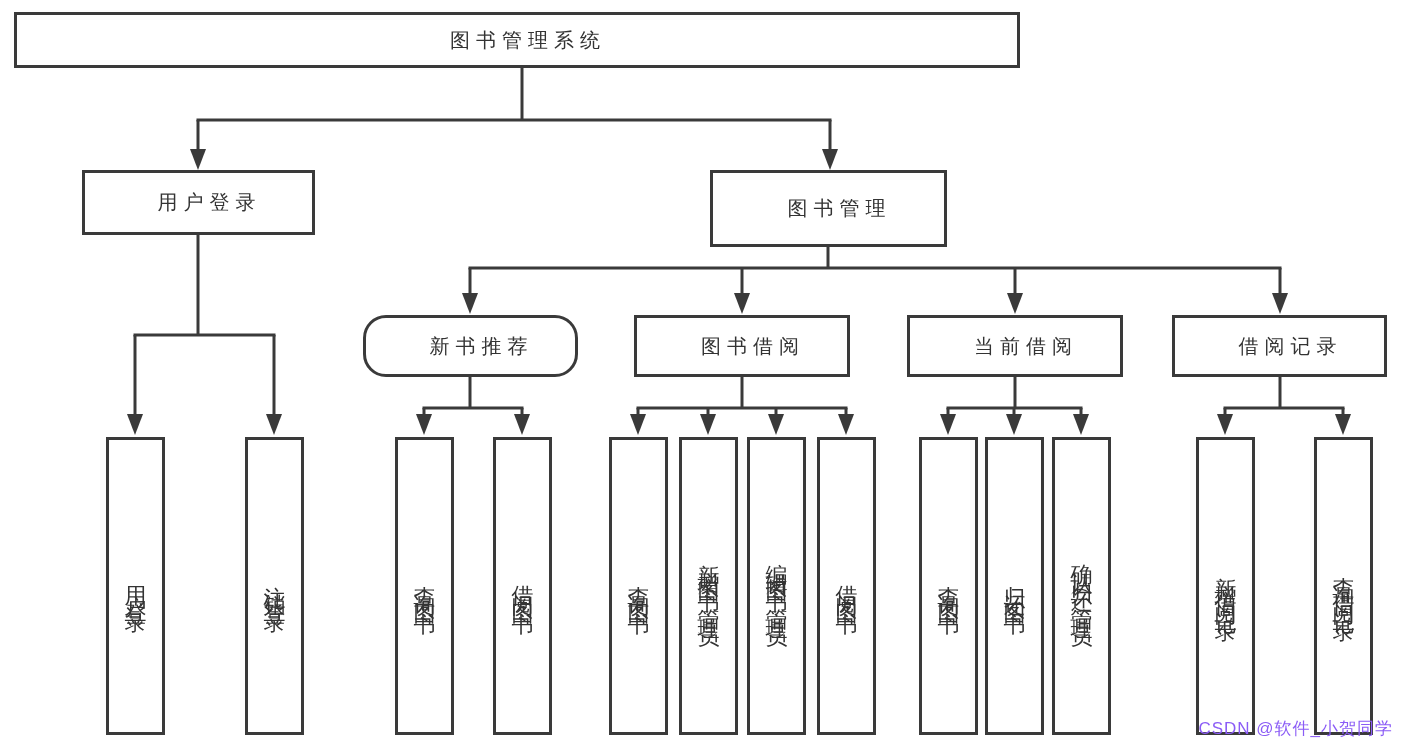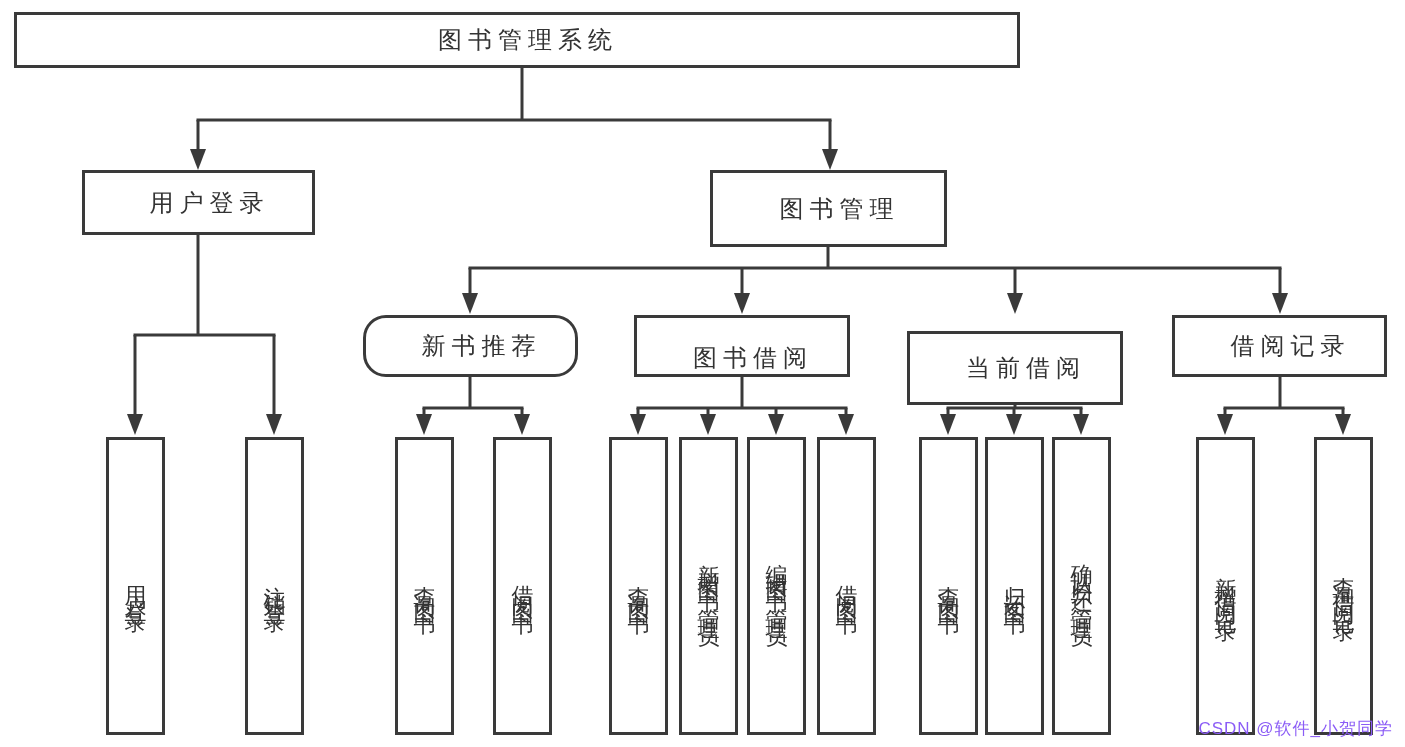--- a/index.html
+++ b/index.html
@@ -24,32 +24,32 @@
     position: absolute;
     box-sizing: border-box;
     border: 3px solid #3a3a3a;
     background: #ffffff;
     display: flex;
     align-items: center;
     justify-content: center;
     color: #333333;
   }
   .h-node {
-    font-size: 24px;
+    font-size: 20px;
     letter-spacing: 6px;
     text-indent: 6px; 
     white-space: nowrap;
     padding-left: 16px;
   }
   .root-node   { left: 14px;  top: 12px;  width: 1006px; height: 56px; }
   .lvl2-left   { left: 82px;  top: 170px; width: 233px;  height: 65px; }
   .lvl2-right  { left: 710px; top: 170px; width: 237px;  height: 77px; }
   .lvl3-a { left: 363px;  top: 315px; width: 215px; height: 62px; border-radius: 23px; }
-  .lvl3-b { left: 634px;  top: 315px; width: 216px; height: 62px; align-items: flex-end; }
-  .lvl3-c { left: 907px;  top: 315px; width: 216px; height: 74px; margin-top: 16px; }
+  .lvl3-b { left: 634px;  top: 315px; width: 216px; height: 62px; }
+  .lvl3-c { left: 907px;  top: 315px; width: 216px; height: 62px; }
   .lvl3-d { left: 1172px; top: 315px; width: 215px; height: 62px; }
   .leaf {
     top: 437px;
     width: 59px;
     height: 298px;
     border-width: 3px;
   }
   .leaf .vtext {
     writing-mode: vertical-rl;
     text-orientation: mixed;

